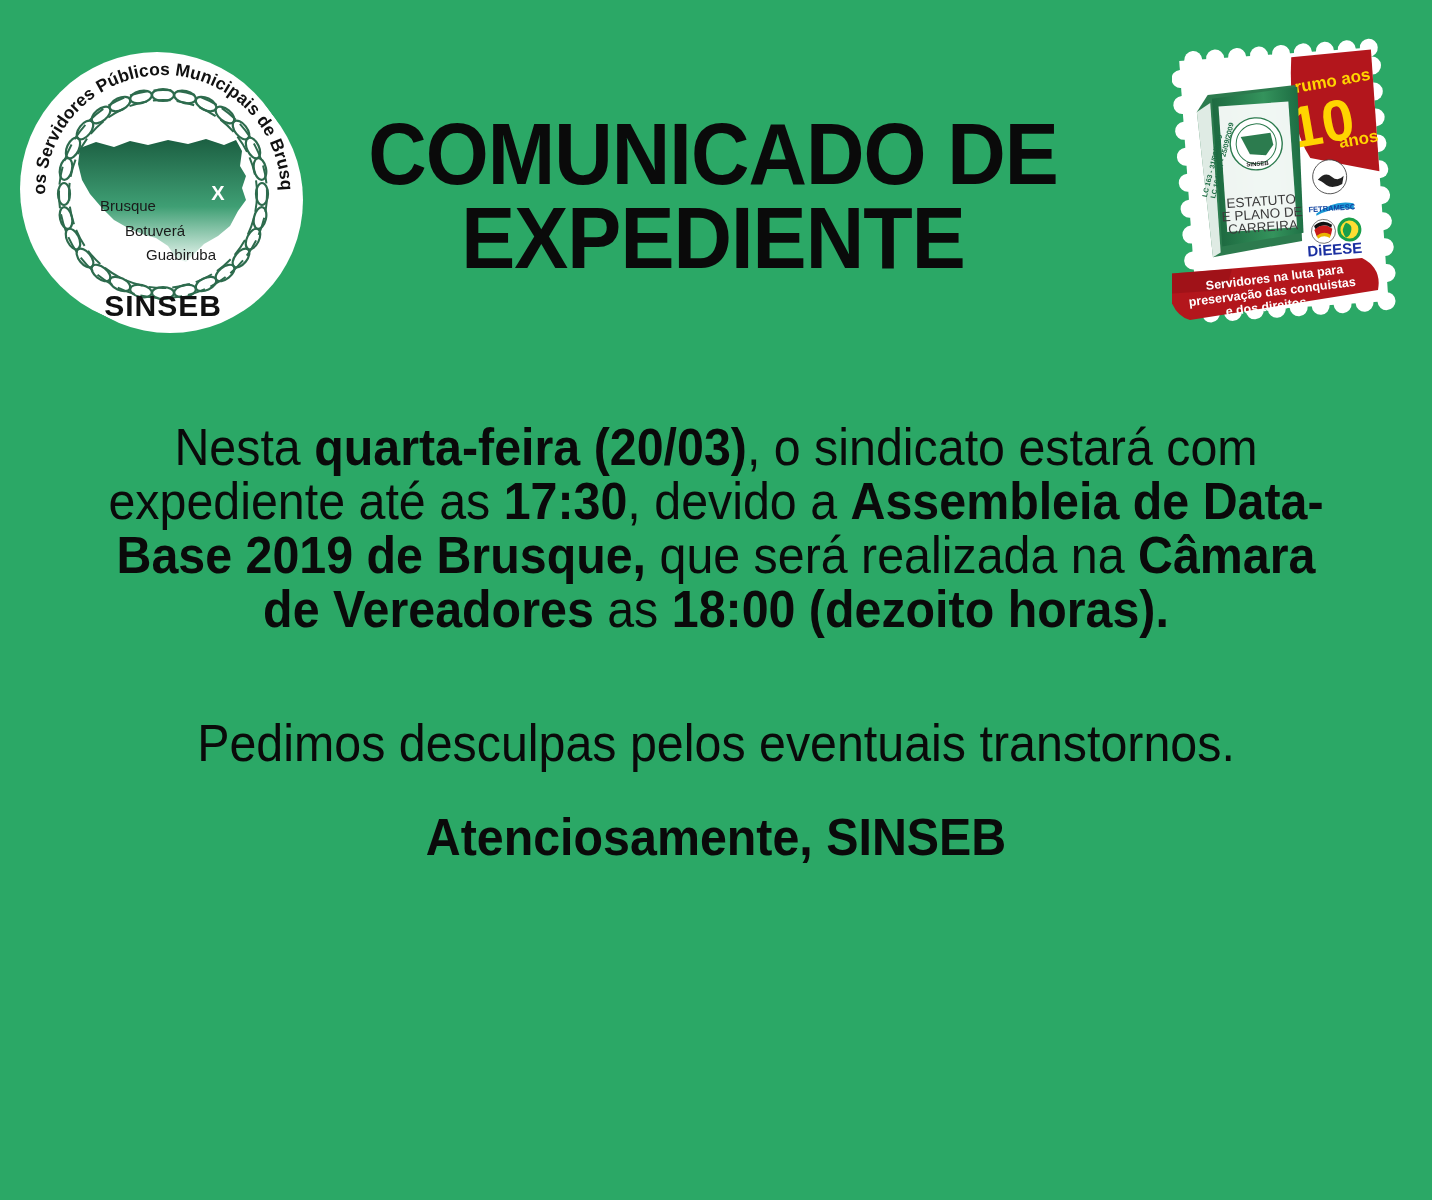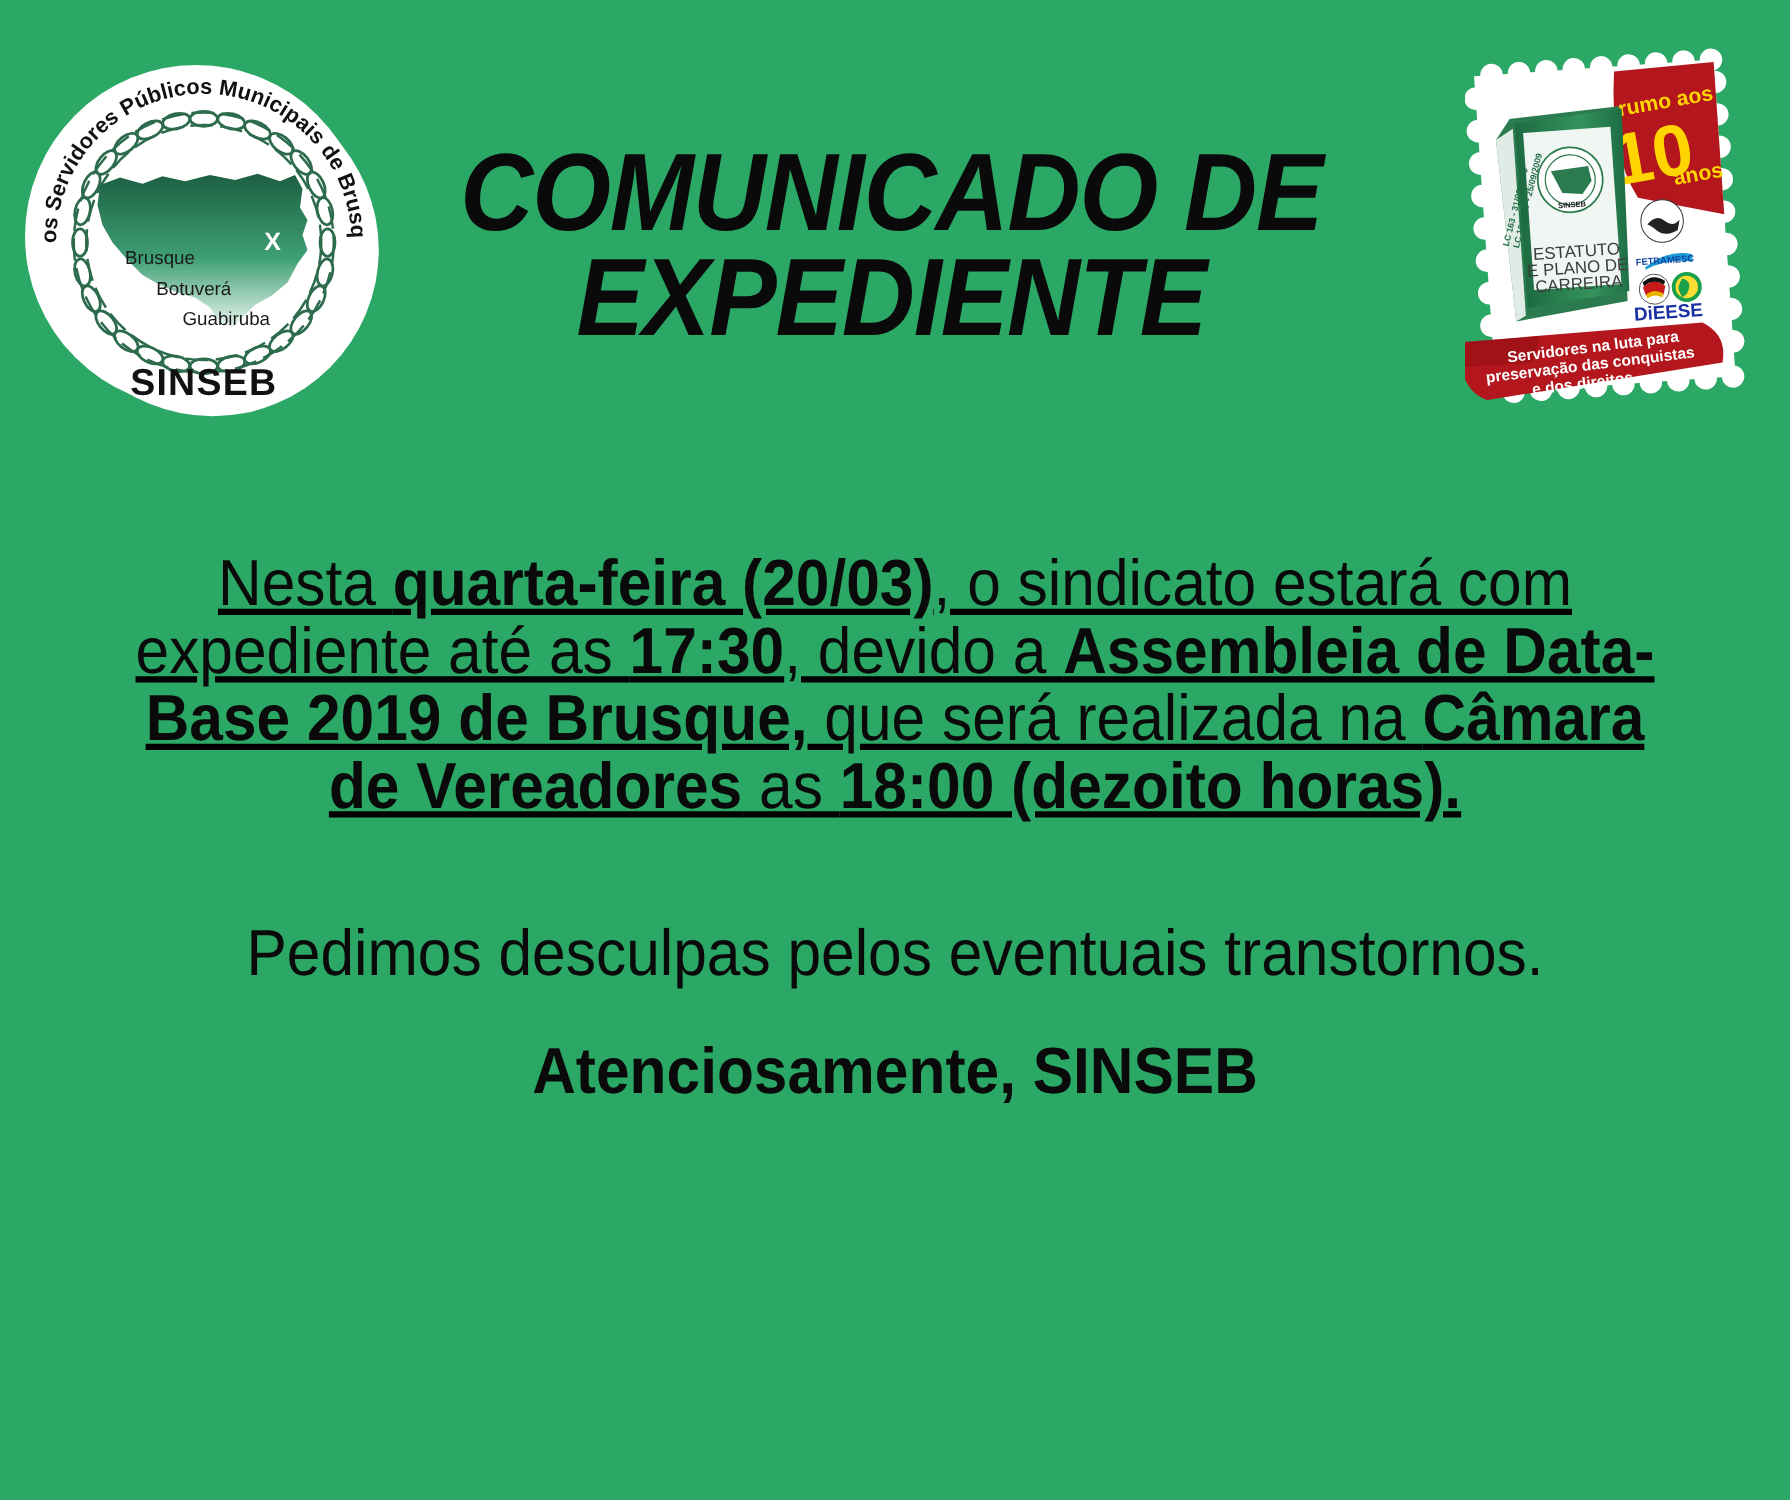--- a/index.html
+++ b/index.html
@@ -37,21 +37,20 @@
   }
   #seal svg { display:block; width:290px; height:290px; }
 
   
   #title-block {
     position: absolute;
     left: 318px;
     top: 112px;
     width: 790px;
     text-align: center;
-    font-style: italic;
   }
   .title-line {
     font-family: "Liberation Sans Narrow", "Liberation Sans", sans-serif;
     font-weight: bold;
     font-size: 88px;
     line-height: 0.95;
     letter-spacing: -1px;
     color: #0a0a0a;
     transform: scaleX(0.92);
     transform-origin: center center;
@@ -65,24 +64,23 @@
     top: 28px;
     width: 224px;
     height: 310px;
   }
   #stamp svg { display:block; width:224px; height:310px; }
 
   
   #body-copy {
     position: absolute;
     left: 46px;
-    top: 440px;
+    top: 420px;
     width: 1340px;
     text-align: center;
-    text-decoration: underline;
   }
   .para {
     font-family: "Liberation Sans Narrow", "Liberation Sans", sans-serif;
     color: #0a0a0a;
     font-size: 52px;
     line-height: 1.04;
     transform: scaleX(0.93);
     transform-origin: center top;
   }
   .para b { font-weight: bold; }

